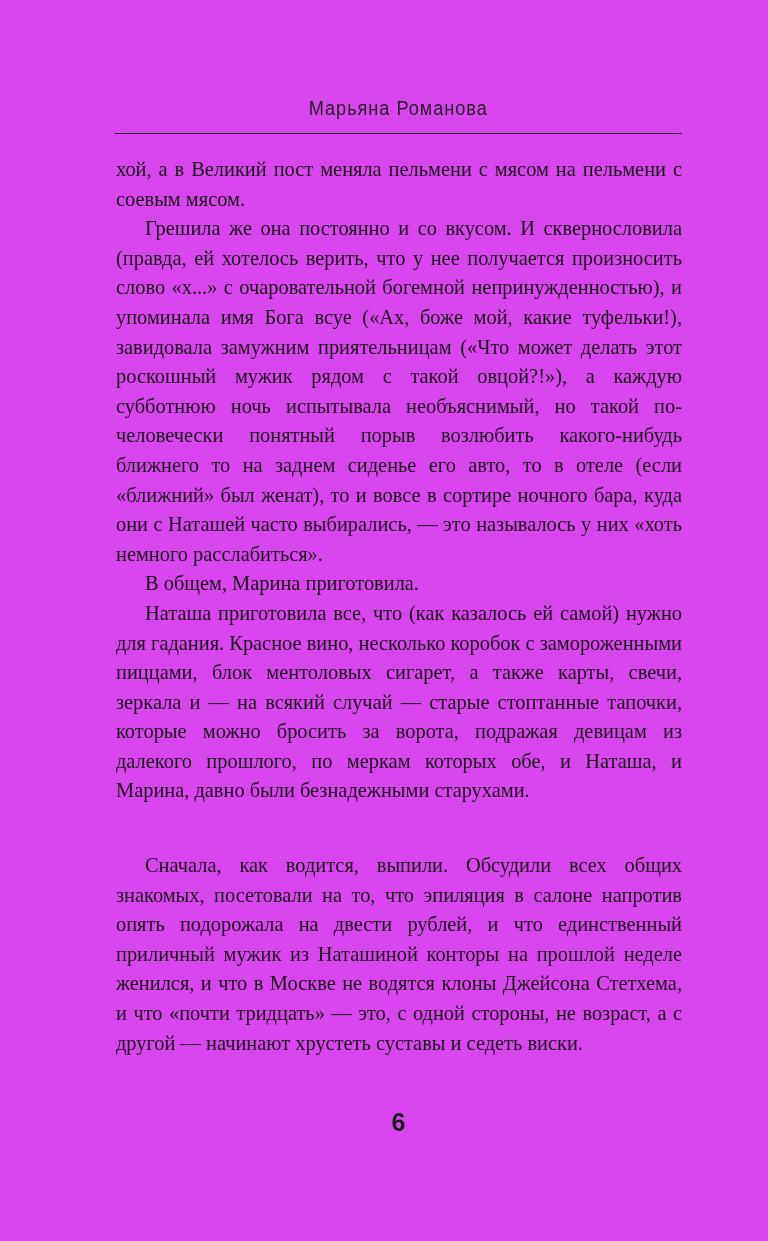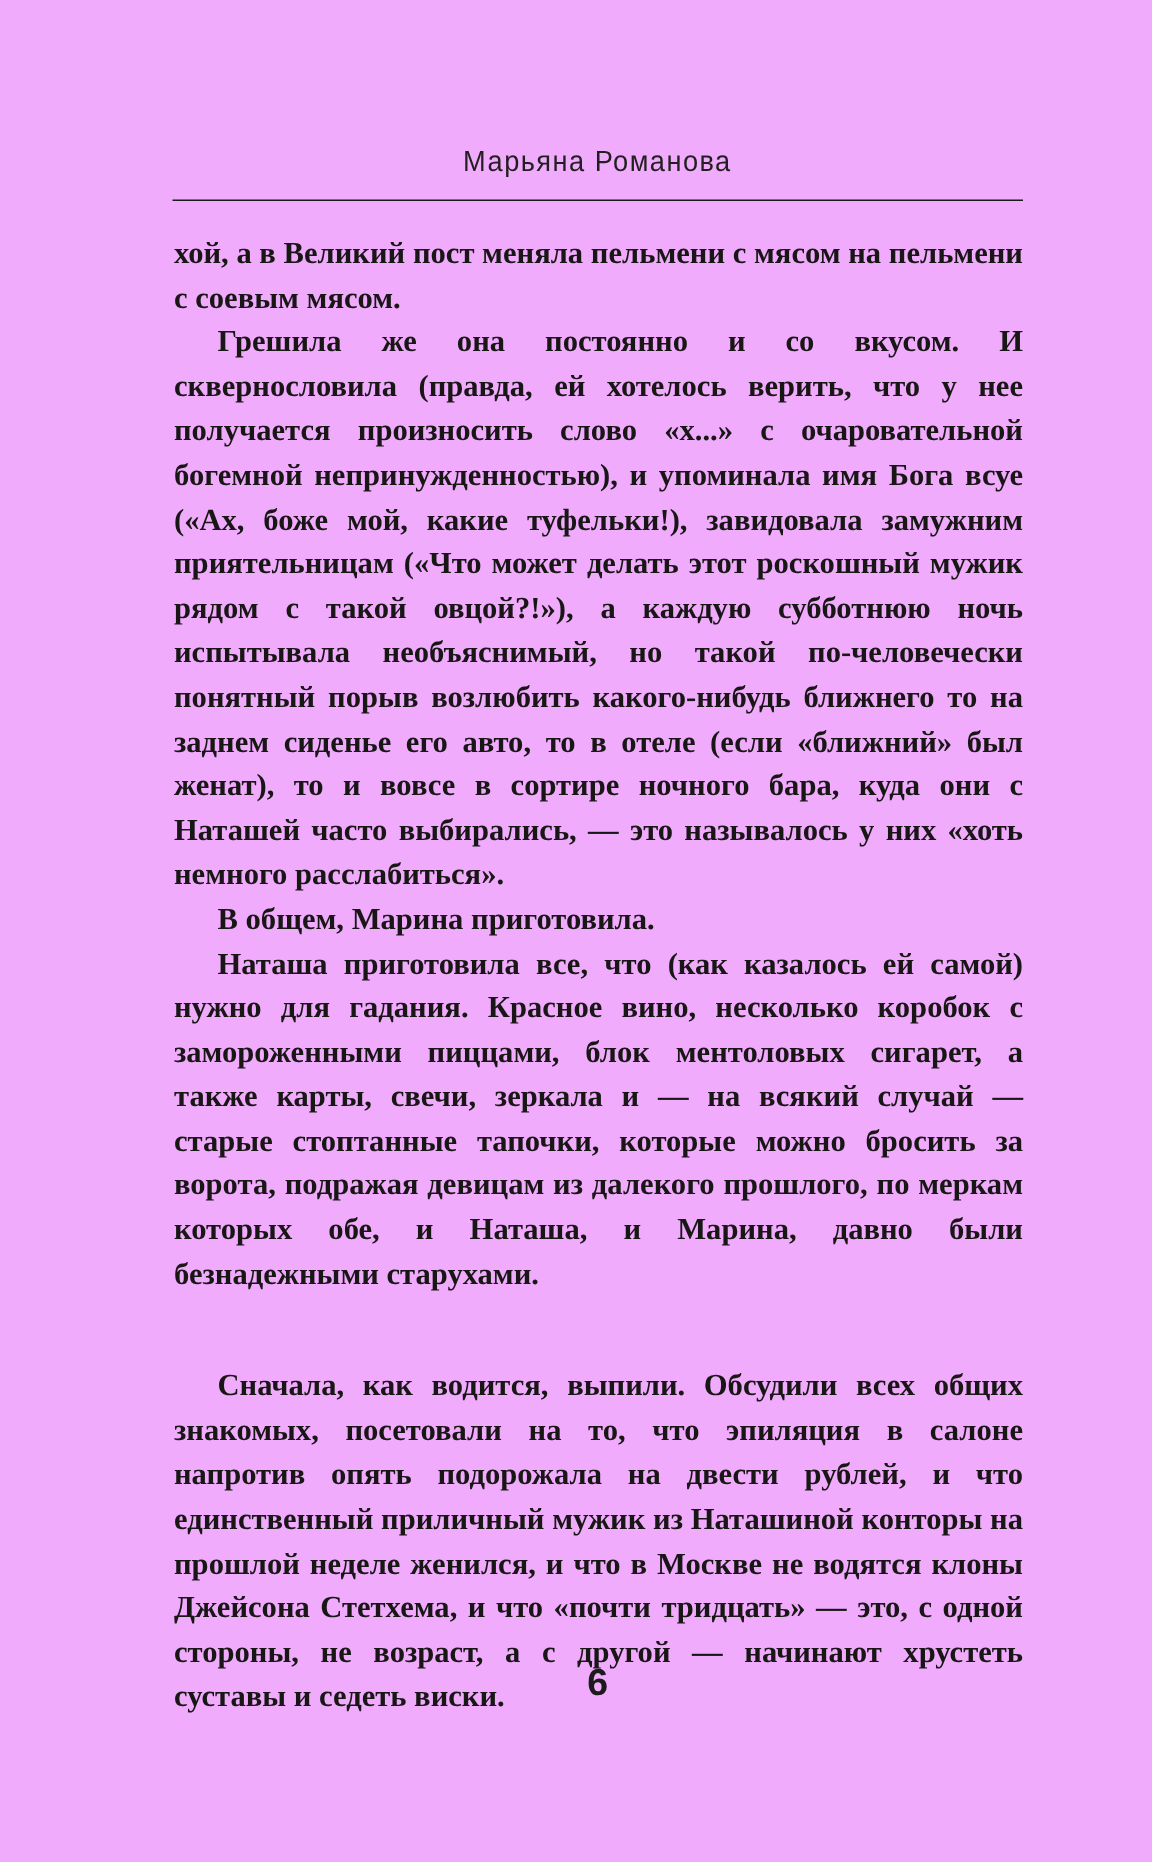--- a/index.html
+++ b/index.html
@@ -14,21 +14,21 @@
     font-family: "Liberation Serif", "DejaVu Serif", serif;
     overflow: hidden;
   }
 
   #page {
     position: absolute;
     left: 0;
     top: 0;
     width: 768px;
     height: 1241px;
-    background: #f0abfc;
+    background: #d946ef;
   }
 
   
   #running-head {
     position: absolute;
     left: 115px;
     top: 97px;
     width: 567px;
     text-align: center;
   }
@@ -65,21 +65,21 @@
     margin: 0;
     padding: 0;
     font-size: 20.4px;
     line-height: 29.6px;
     text-align: justify;
     text-justify: inter-word;
     color: #191616;
     text-indent: 29px;
     hyphens: manual;
     -webkit-hyphens: manual;
-    font-weight: 700;
+    font-weight: 400;
   }
   #text-block p.no-indent {
     text-indent: 0;
   }
   
   #text-block p:last-child {
     text-align: justify;
     margin-top: 45px;
   }
 

